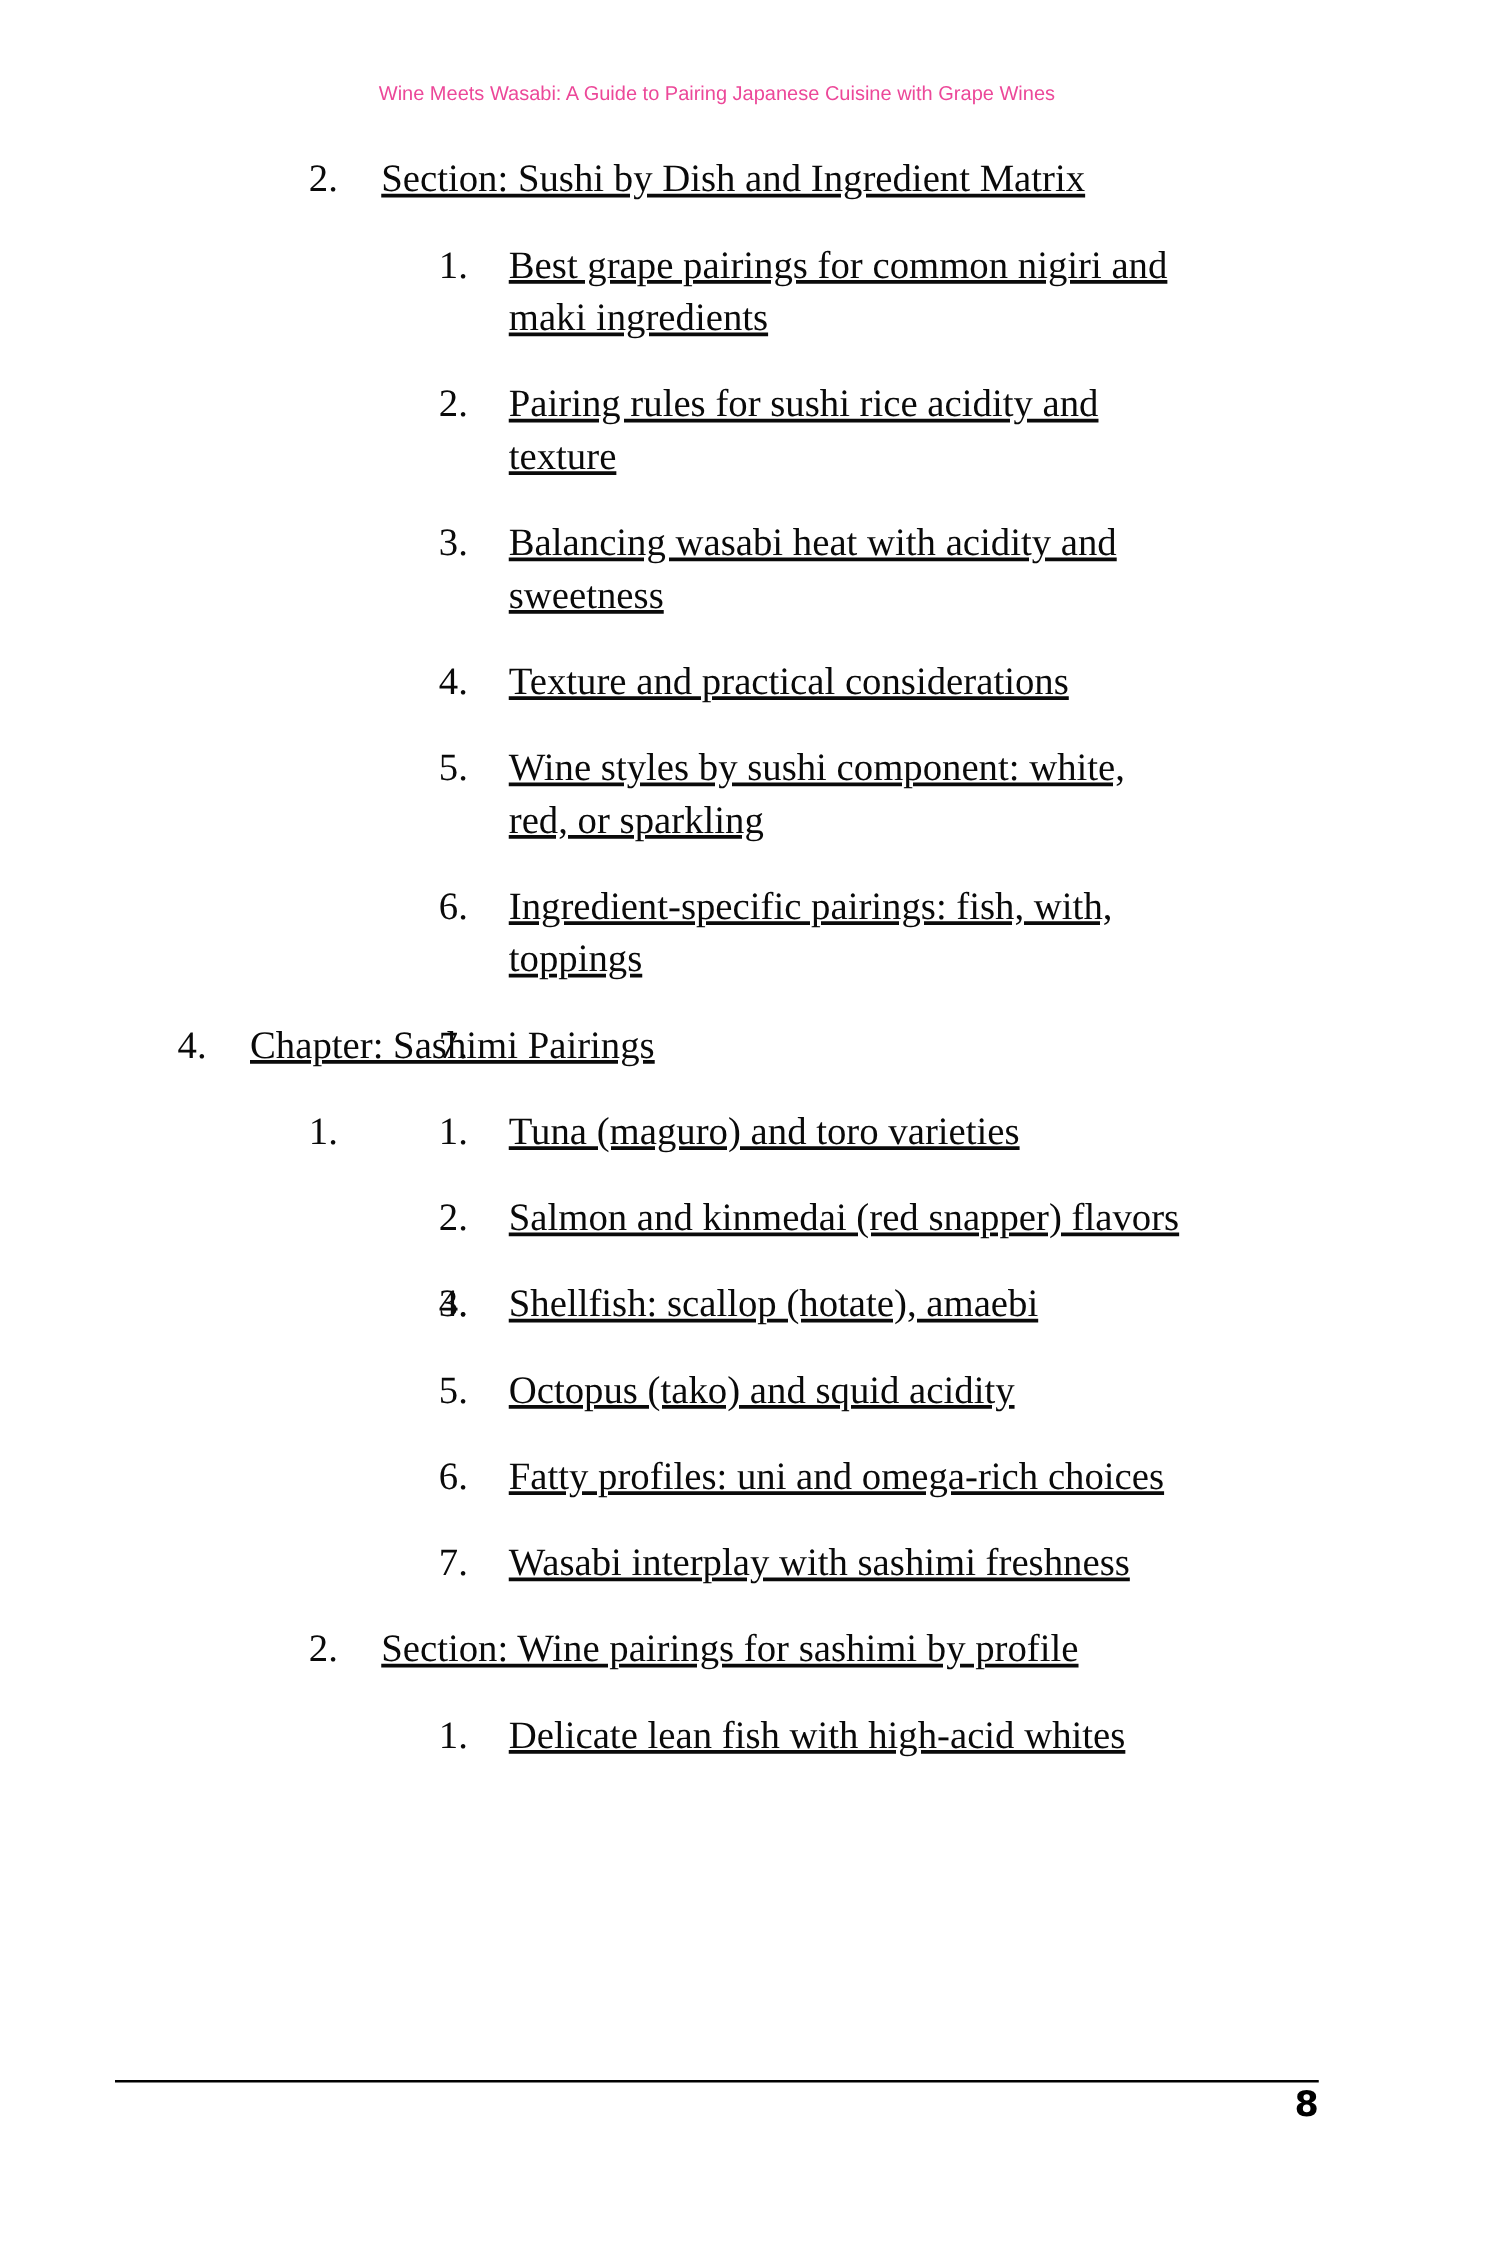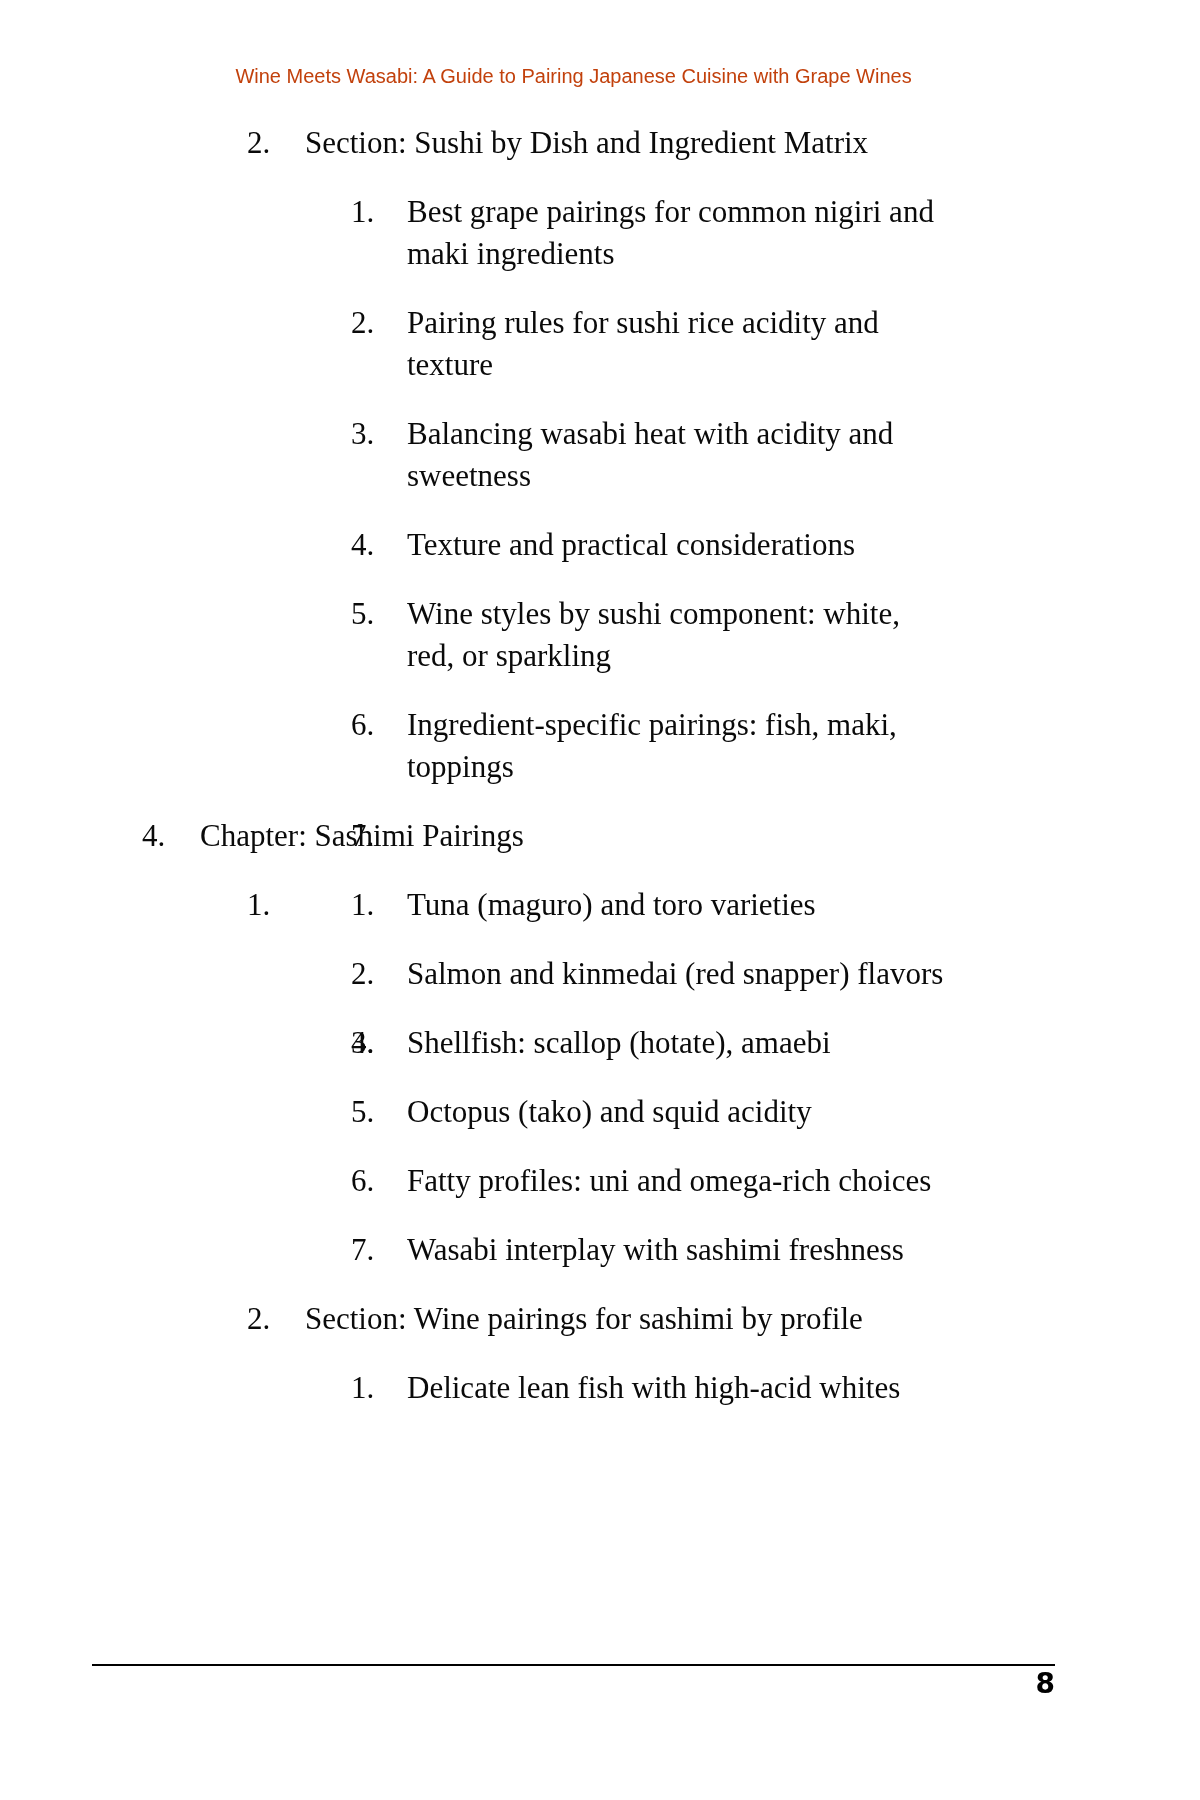--- a/index.html
+++ b/index.html
@@ -14,23 +14,23 @@
   }
 
   
   .page-header {
     position: absolute;
     top: 64px;
     left: 92px;
     width: 963px;
     text-align: center;
     font-family: "Liberation Sans", sans-serif;
-    font-size: 20px;
+    font-size: 16px;
     line-height: 24px;
-    color: #c2410c;
+    color: #ec4899;
   }
 
   
   .outline {
     position: absolute;
     top: 122px;
     left: 0;
     right: 0;
   }
   .outline-item {
@@ -38,20 +38,21 @@
     font-size: 31px;
     line-height: 42px;
     margin-bottom: 27px;
   }
   .outline-item .num {
     position: absolute;
     top: 0;
   }
   .outline-item .txt {
     white-space: pre-line;
+    text-decoration: underline;
   }
   .outline-item.lvl1 { padding-left: 200px; }
   .outline-item.lvl1 .num { left: 142px; }
   .outline-item.lvl2 { padding-left: 305px; }
   .outline-item.lvl2 .num { left: 247px; }
   .outline-item.lvl3 { padding-left: 407px; }
   .outline-item.lvl3 .num { left: 351px; }
 
   
   .footer-rule {
@@ -110,21 +111,21 @@
   </div>
 
   <div class="outline-item lvl3">
     <span class="num">5.</span>
     <span class="txt">Wine styles by sushi component: white,
 red, or sparkling</span>
   </div>
 
   <div class="outline-item lvl3">
     <span class="num">6.</span>
-    <span class="txt">Ingredient-specific pairings: fish, maki,
+    <span class="txt">Ingredient-specific pairings: fish, with,
 toppings</span>
   </div>
 
   <div class="outline-item lvl3">
     <span class="num">7.</span>
   </div>
 
   <div class="outline-item lvl1">
     <span class="num">4.</span>
     <span class="txt">Chapter: Sashimi Pairings</span>

